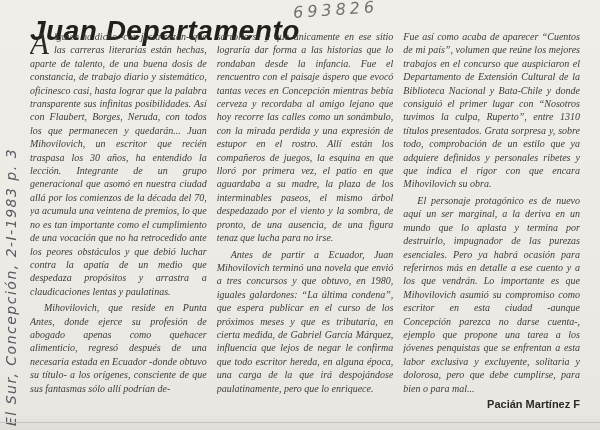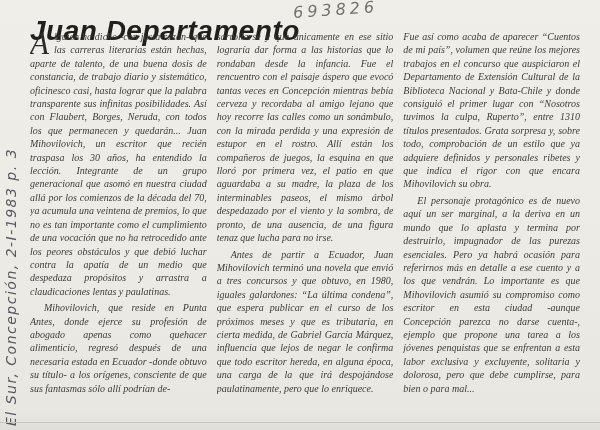--- a/index.html
+++ b/index.html
@@ -96,18 +96,19 @@
     </div>
 
     <div class="col">
       <p class="first">sarrollarse y que únicamente en ese sitio lograría dar forma a las historias que lo rondaban desde la infancia. Fue el rencuentro con el paisaje áspero que evocó tantas veces en Concepción mientras bebía cerveza y recordaba al amigo lejano que hoy recorre las calles como un sonámbulo, con la mirada perdida y una expresión de estupor en el rostro. Allí están los compañeros de juegos, la esquina en que lloró por primera vez, el patio en que aguardaba a su madre, la plaza de los interminables paseos, el mismo árbol despedazado por el viento y la sombra, de pronto, de una ausencia, de una figura tenaz que lucha para no irse.</p>
       <p>Antes de partir a Ecuador, Juan Mihovilovich terminó una novela que envió a tres concursos y que obtuvo, en 1980, iguales galardones: “La última condena”, que espera publicar en el curso de los próximos meses y que es tributaria, en cierta medida, de Gabriel García Márquez, influencia que lejos de negar le confirma que todo escritor hereda, en alguna época, una carga de la que irá despojándose paulatinamente, pero que lo enriquece.</p>
     </div>
 
     <div class="col">
       <p class="first">Fue así como acaba de aparecer “Cuentos de mi país”, volumen que reúne los mejores trabajos en el concurso que auspiciaron el Departamento de Extensión Cultural de la Biblioteca Nacional y Bata-Chile y donde consiguió el primer lugar con “Nosotros tuvimos la culpa, Ruperto”, entre 1310 títulos presentados. Grata sorpresa y, sobre todo, comprobación de un estilo que ya adquiere definidos y personales ribetes y que indica el rigor con que encara Mihovilovich su obra.</p>
       <p>El personaje protagónico es de nuevo aquí un ser marginal, a la deriva en un mundo que lo aplasta y termina por destruirlo, impugnador de las purezas esenciales. Pero ya habrá ocasión para referirnos más en detalle a ese cuento y a los que vendrán. Lo importante es que Mihovilovich asumió su compromiso como escritor en esta ciudad -aunque Concepción parezca no darse cuenta-, ejemplo que propone una tarea a los jóvenes penquistas que se enfrentan a esta labor exclusiva y excluyente, solitaria y dolorosa, pero que debe cumplirse, para bien o para mal...</p>
+      <div class="byline">Pacián Martínez F</div>
     </div>
 
   </div>
 
   <div class="bottom-edge"></div>
 </div>
 
 </body></html>

